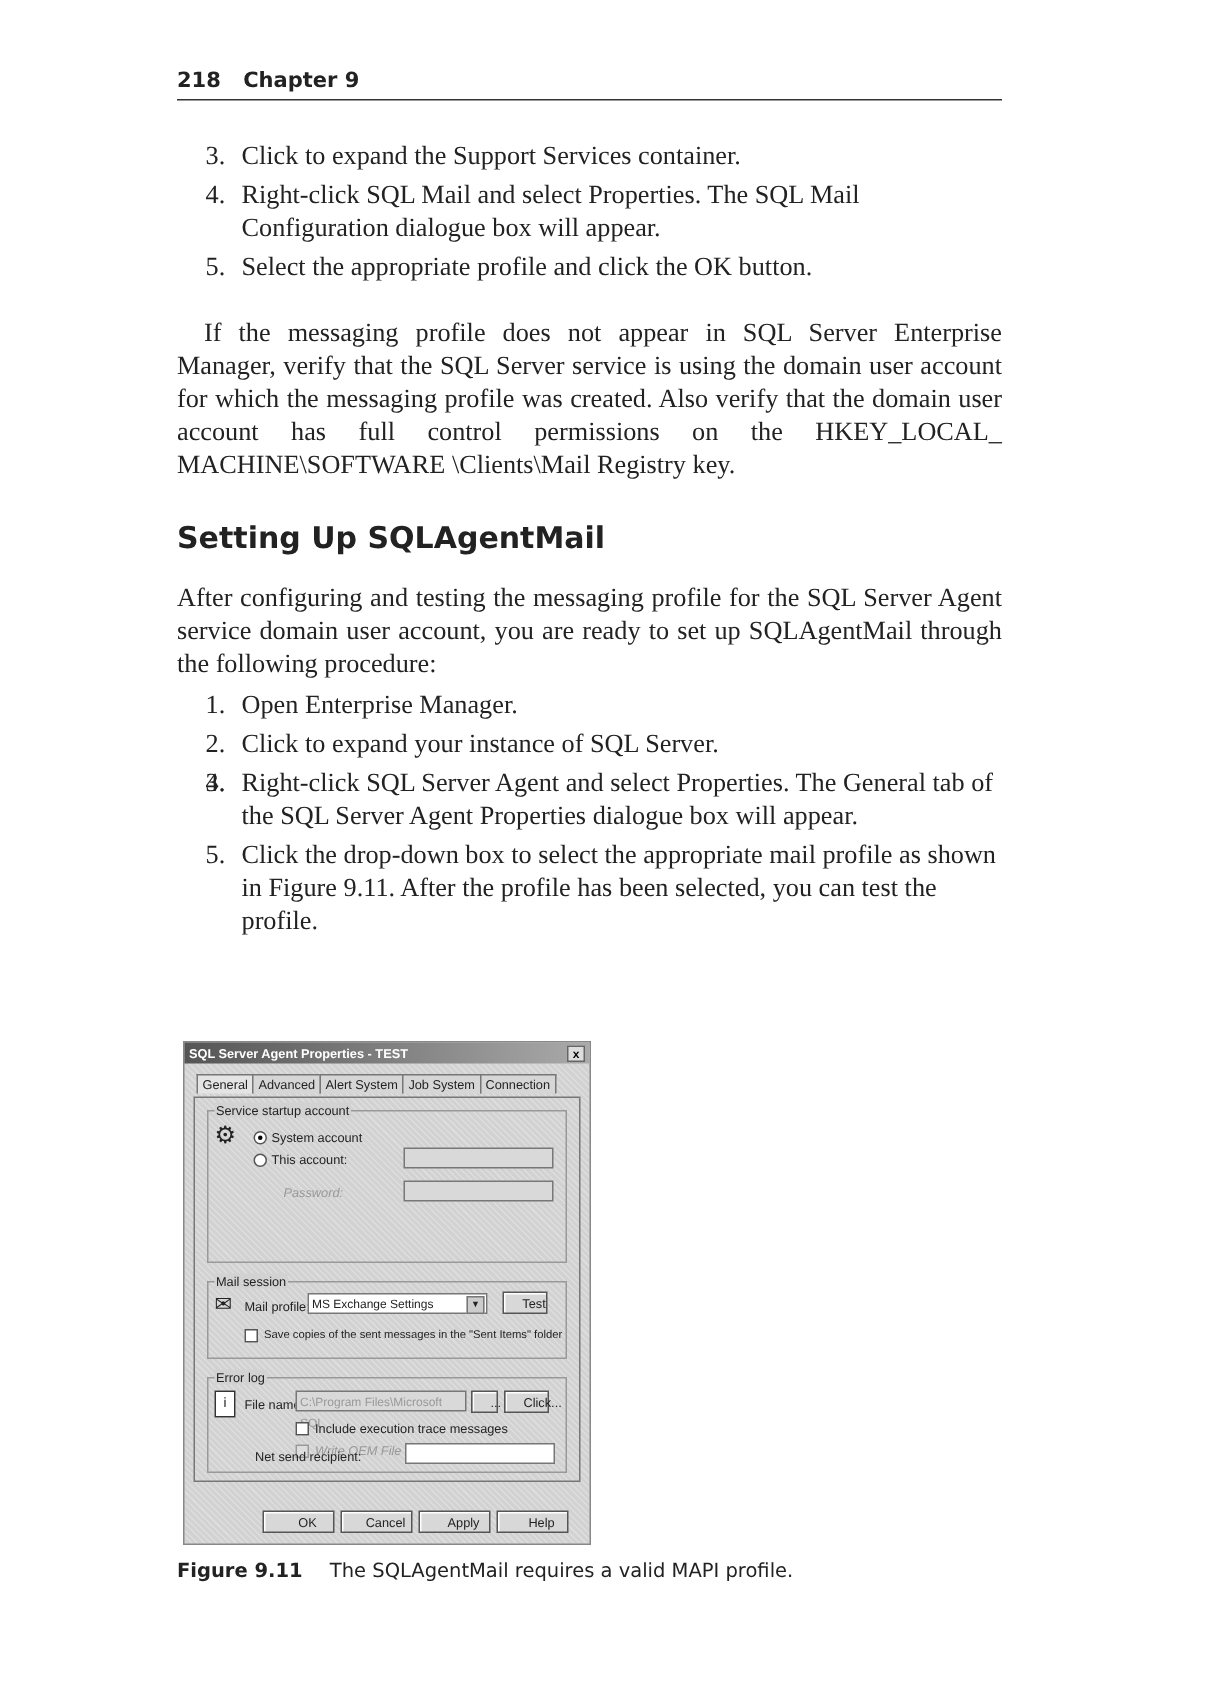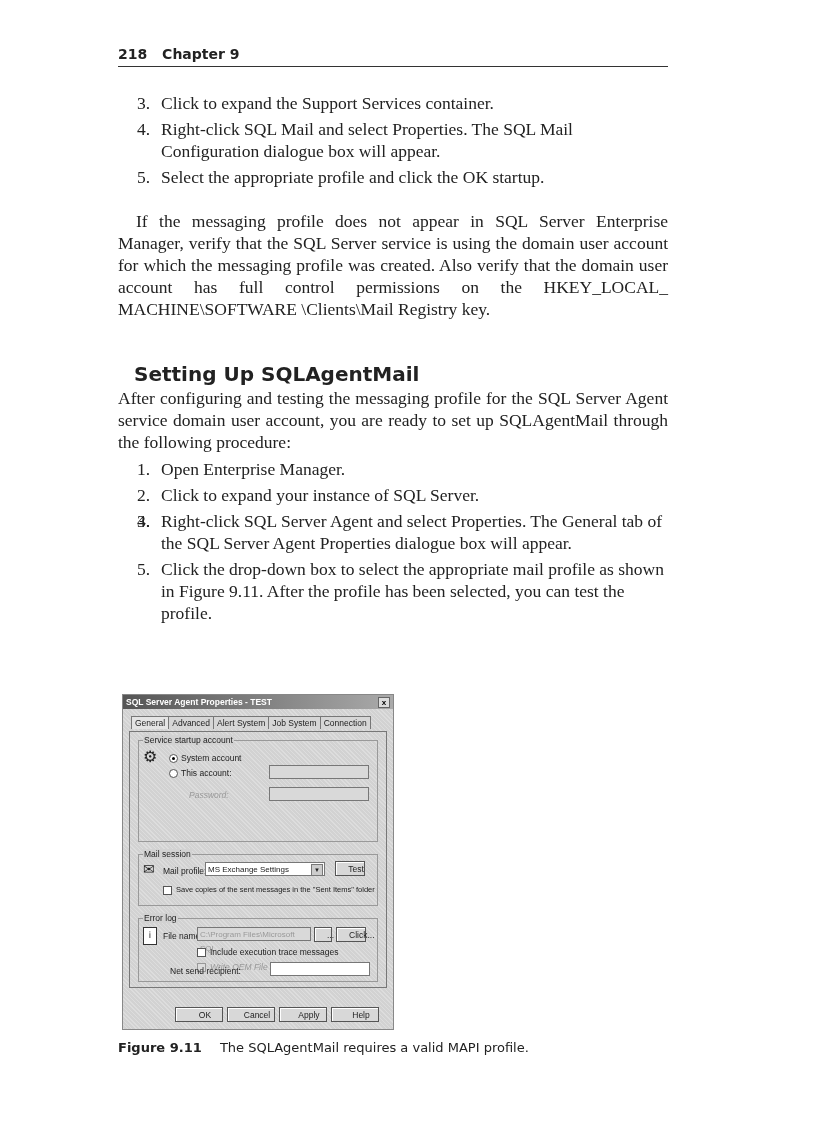--- a/index.html
+++ b/index.html
@@ -6,21 +6,21 @@
   body { width:816px; height:1123px; position:relative; overflow:hidden; color:#222; }
   .header { position:absolute; left:118px; top:46px; width:550px; height:20px; border-bottom:1.5px solid #333;
     font-family:"DejaVu Sans", sans-serif; font-weight:bold; font-size:14px; color:#222; }
   .header .num { margin-right:10px; }
   .body { font-family:"Liberation Serif", serif; font-size:17.5px; line-height:22px; color:#222; }
   .steps { position:absolute; left:137px; width:530px; margin:0; padding:0; list-style:none; }
   .steps li { position:relative; padding-left:24px; margin-bottom:4px; }
   .steps li .n { position:absolute; left:0; top:0; }
   .para { position:absolute; left:118px; width:550px; text-align:justify; text-indent:18px; margin:0; }
   .para.noindent { text-indent:0; }
-  .h2 { position:absolute; left:118px; top:346px; font-family:"DejaVu Sans", sans-serif; font-weight:bold; font-size:20px; color:#222; margin:16px; }
+  .h2 { position:absolute; left:118px; top:346px; font-family:"DejaVu Sans", sans-serif; font-weight:bold; font-size:20px; color:#222; margin:0; }
   
   .dlg { position:absolute; left:122px; top:694px; width:270px; height:334px; background:#d2d2d2;
     border:1px solid #888; font-family:"Liberation Sans", sans-serif; font-size:8.5px; color:#222;
     background-image:repeating-linear-gradient(45deg, rgba(255,255,255,0.25) 0 1px, transparent 1px 3px); }
   .titlebar { height:14px; background:linear-gradient(90deg,#555,#aaa); color:#fff; font-weight:bold; font-size:8.5px; padding-left:3px; line-height:14px; position:relative; }
   .closebox { position:absolute; right:3px; top:2px; width:10px; height:9px; background:#ddd; border:1px solid #666; color:#000; font-size:8px; line-height:9px; text-align:center; }
   .tabs { position:absolute; left:8px; top:21px; display:flex; }
   .tab { border:1px solid #777; border-bottom:none; padding:1px 3px; background:#d6d6d6; margin-right:-1px; }
   .tab.active { background:#e4e4e4; }
   .pane { position:absolute; left:6px; top:36px; width:256px; height:255px; border:1px solid #777; }
@@ -42,21 +42,21 @@
 <body>
 
 <div class="header">
   <span class="num">218</span>
   <span>Chapter 9</span>
 </div>
 
 <ol class="steps body" style="top:92px;">
   <li><span class="n">3.</span><span>Click to expand the Support Services container.</span></li>
   <li><span class="n">4.</span><span>Right-click SQL Mail and select Properties. The SQL Mail Configuration dialogue box will appear.</span></li>
-  <li><span class="n">5.</span><span>Select the appropriate profile and click the OK startup.</span></li>
+  <li><span class="n">5.</span><span>Select the appropriate profile and click the OK button.</span></li>
 </ol>
 
 <p class="para body" style="top:210px;">If the messaging profile does not appear in SQL Server Enterprise Manager, verify that the SQL Server service is using the domain user account for which the messaging profile was created. Also verify that the domain user account has full control permissions on the HKEY_LOCAL_ MACHINE\SOFTWARE \Clients\Mail Registry key.</p>
 
 <h2 class="h2">Setting Up SQLAgentMail</h2>
 
 <p class="para body noindent" style="top:387px;">After configuring and testing the messaging profile for the SQL Server Agent service domain user account, you are ready to set up SQLAgentMail through the following procedure:</p>
 
 <ol class="steps body" style="top:458px;">
   <li><span class="n">1.</span><span>Open Enterprise Manager.</span></li>

